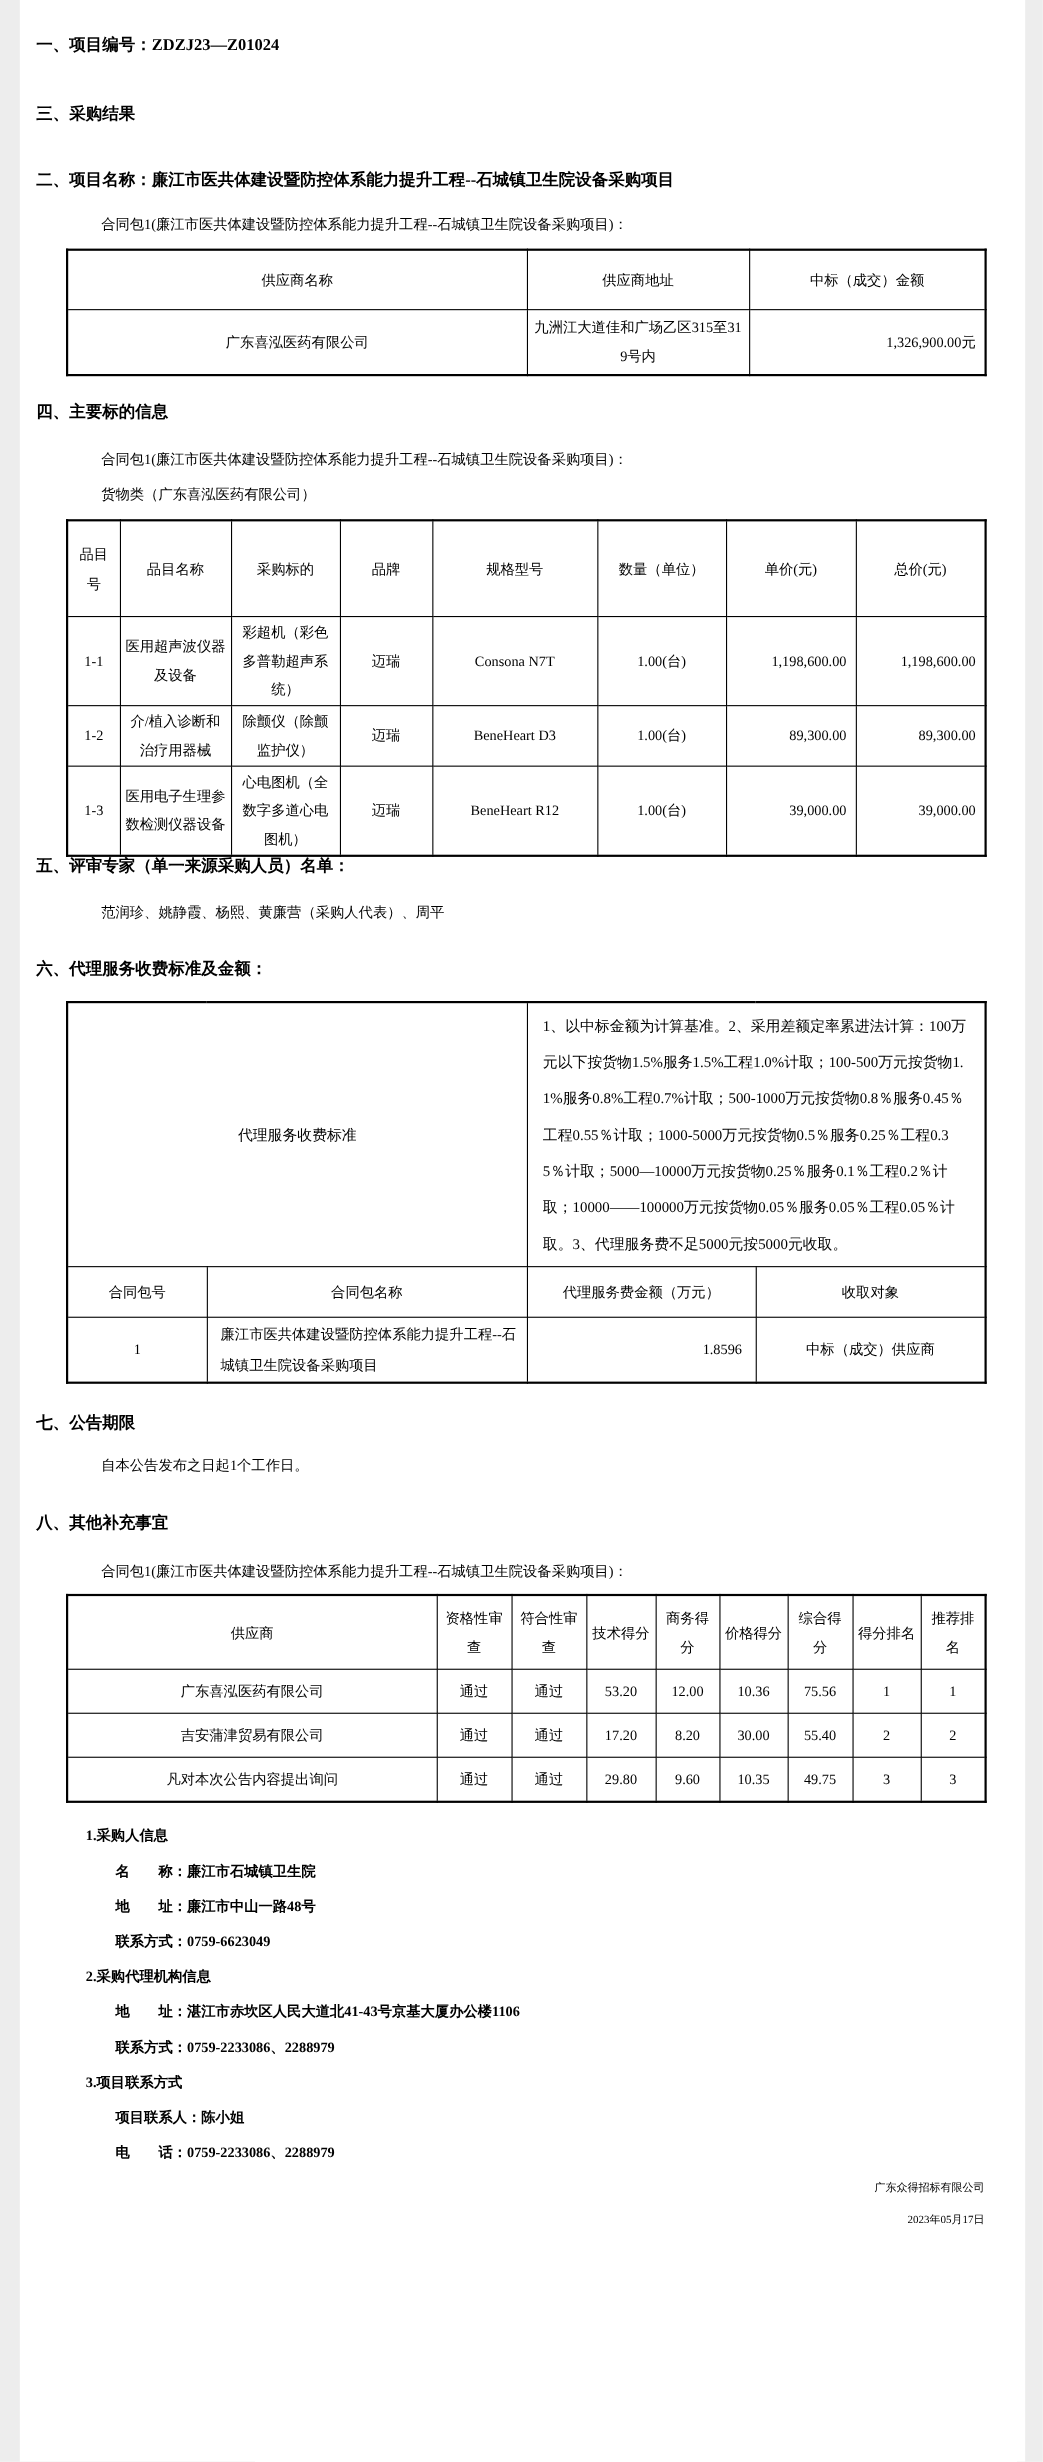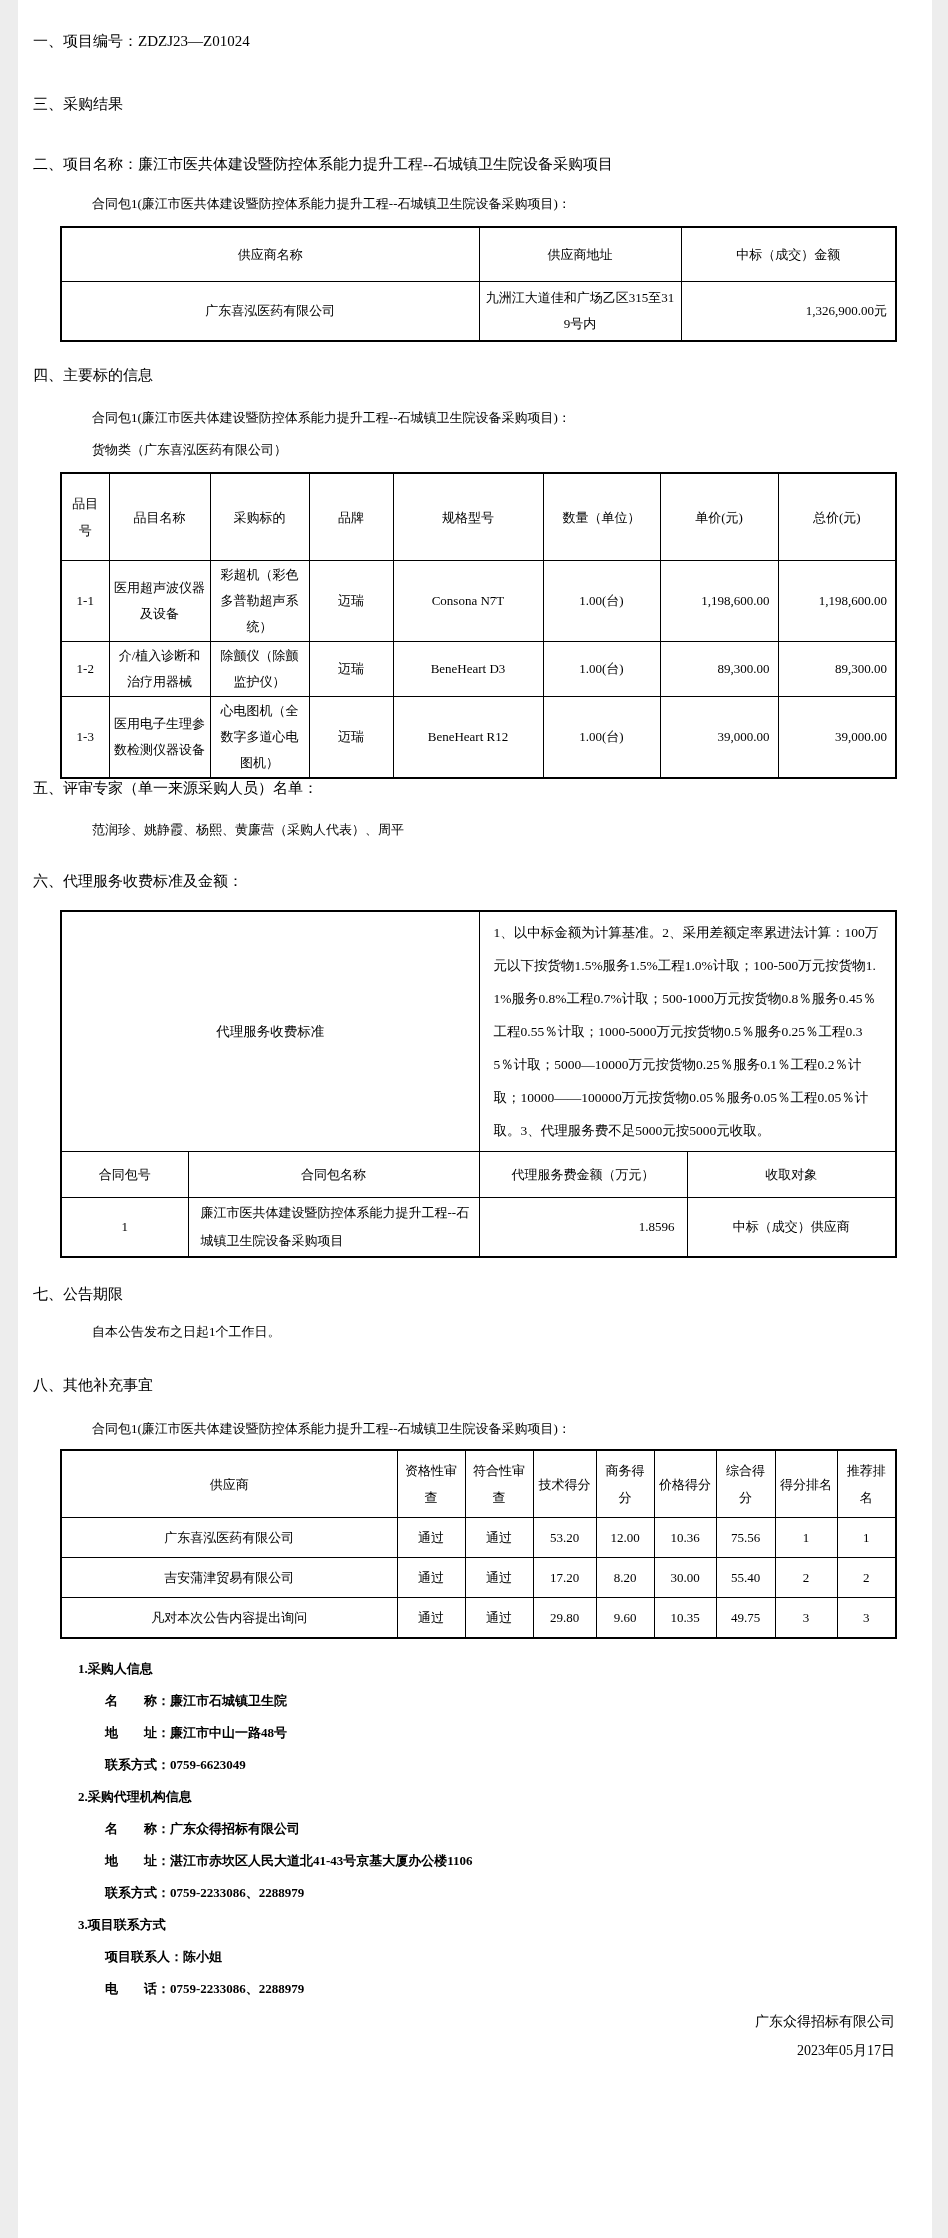--- a/index.html
+++ b/index.html
@@ -10,21 +10,21 @@
     font-family: "Liberation Serif", "DejaVu Serif", serif;
     width: 948px;
   }
   .paper {
     margin: 0 16px 0 18px;
     background: #ffffff;
     min-height: 2238px;
     padding: 6px 37px 14px 15px;
   }
   .sec-heading {
-    font-weight: normal;
+    font-weight: bold;
     font-size: 15px;
     line-height: 19px;
     margin: 0;
   }
   .para {
     font-size: 13px;
     line-height: 18px;
     margin: 0 0 0 59px;
   }
   .doc-table {
@@ -83,21 +83,21 @@
   .mt-p7 { margin-top: 19px; }
   .mt-h8 { margin-top: 35px; }
   .mt-p8 { margin-top: 25px; }
   .mt-t4 { margin-top: 11px; }
   .mt-h9 { margin-top: 13px; }
   .contact-block { margin-top: 14px; }
   .contact-line { font-size: 13px; line-height: 32px; font-weight: bold; }
   .indent-1 { margin-left: 45px; }
   .indent-2 { margin-left: 72px; }
   .footer-block { margin-top: 2px; text-align: right; }
-  .footer-line { font-size: 14px; line-height: 29px; }
+  .footer-line { font-size: 10px; line-height: 29px; }
 </style>
 </head>
 <body>
 
 <div class="paper">
 
   <div class="sec-heading mt-h1">一、项目编号：ZDZJ23—Z01024</div>
 
   <div class="sec-heading mt-h3">三、采购结果</div>
 
@@ -281,21 +281,20 @@
   </tbody>
     </table>
 
 
   <div class="contact-block">
     <div class="contact-line indent-1">1.采购人信息</div>
     <div class="contact-line indent-2">名　　称：廉江市石城镇卫生院</div>
     <div class="contact-line indent-2">地　　址：廉江市中山一路48号</div>
     <div class="contact-line indent-2">联系方式：0759-6623049</div>
     <div class="contact-line indent-1">2.采购代理机构信息</div>
-    <div class="contact-line indent-2">名　　称：广东众得招标有限公司</div>
     <div class="contact-line indent-2">地　　址：湛江市赤坎区人民大道北41-43号京基大厦办公楼1106</div>
     <div class="contact-line indent-2">联系方式：0759-2233086、2288979</div>
     <div class="contact-line indent-1">3.项目联系方式</div>
     <div class="contact-line indent-2">项目联系人：陈小姐</div>
     <div class="contact-line indent-2">电　　话：0759-2233086、2288979</div>
   </div>
 
   <div class="footer-block">
     <div class="footer-line">广东众得招标有限公司</div>
     <div class="footer-line">2023年05月17日</div>

